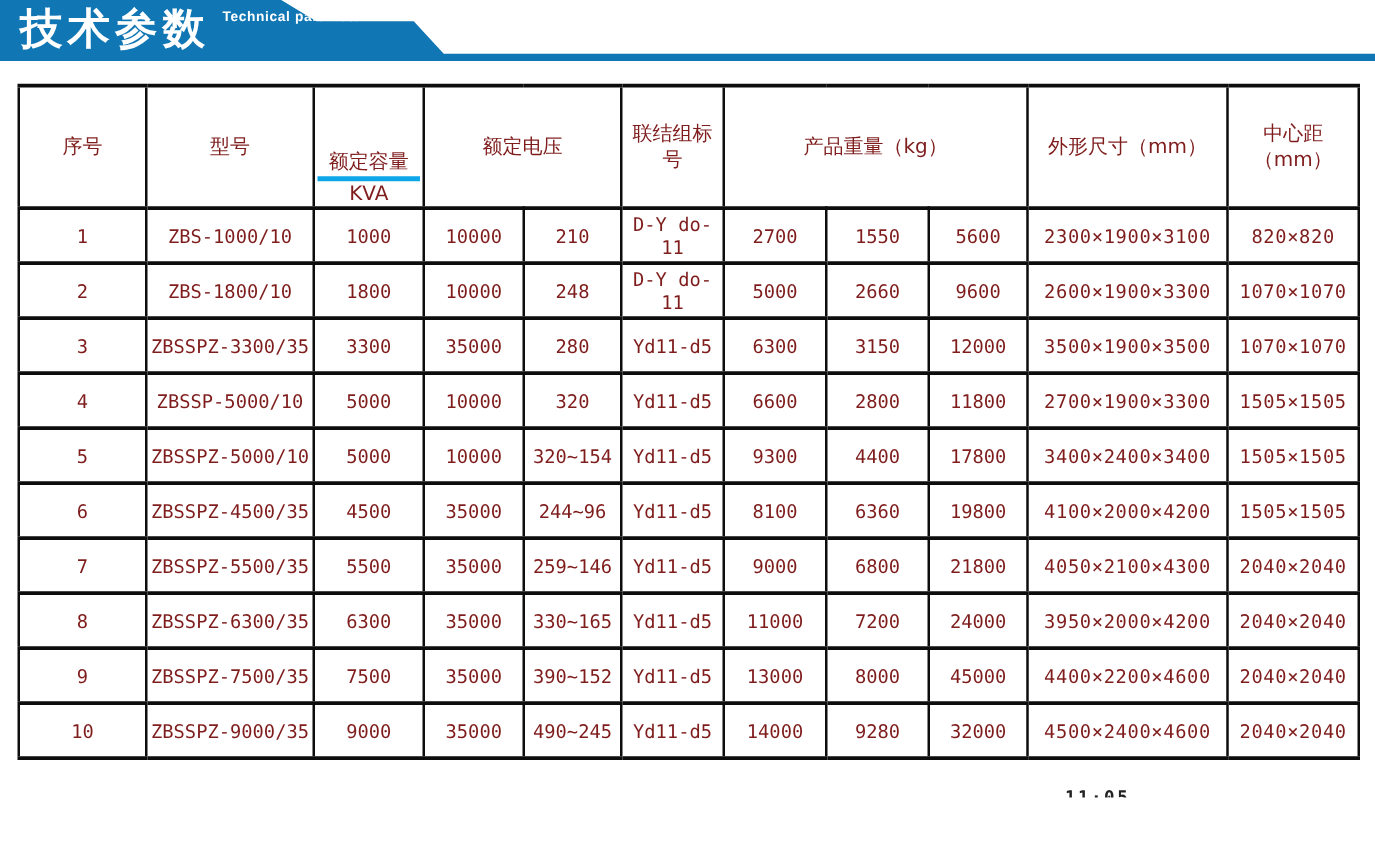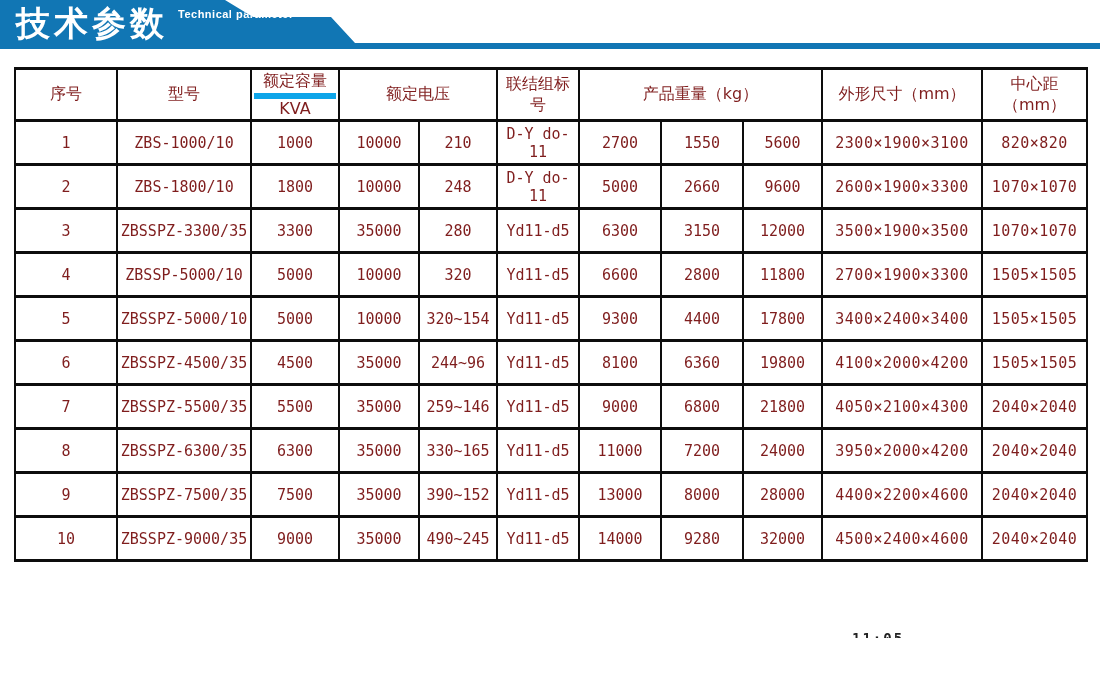--- a/index.html
+++ b/index.html
@@ -40,21 +40,21 @@
   }
   .param-table th{
     font-size:16px;font-weight:normal;
     font-family:"DejaVu Sans","Liberation Sans",sans-serif;
   }
   .param-table td{font-size:15px;}
   tr.hdr-1{height:48px;}
   tr.hdr-2{height:43px;}
   .param-table tbody tr{height:44px;}
   th.pre{white-space:pre-line;line-height:1.25;}
-  .cap-l1{display:block;border-bottom:6px solid #0ea5e9;padding-bottom:1px;}
+  .cap-l1{display:block;border-bottom:4px solid #0ea5e9;padding-bottom:1px;margin-top:48px;}
   .dim-cell{letter-spacing:0.5px;}
 
   
   .artifact{
     position:absolute;left:852px;top:631px;width:60px;height:7px;
     overflow:hidden;color:#222;font-weight:bold;font-size:14px;line-height:14px;
     font-family:"DejaVu Sans Mono","Liberation Mono",monospace;
     letter-spacing:2px;
   }
 </style>
@@ -202,21 +202,21 @@
       </tr>
       <tr>
         <td>9</td>
         <td>ZBSSPZ-7500/35</td>
         <td>7500</td>
         <td>35000</td>
         <td>390~152</td>
         <td>Yd11-d5</td>
         <td>13000</td>
         <td>8000</td>
-        <td>28000</td>
+        <td>45000</td>
         <td class="dim-cell">4400×2200×4600</td>
         <td class="dim-cell">2040×2040</td>
       </tr>
       <tr>
         <td>10</td>
         <td>ZBSSPZ-9000/35</td>
         <td>9000</td>
         <td>35000</td>
         <td>490~245</td>
         <td>Yd11-d5</td>

